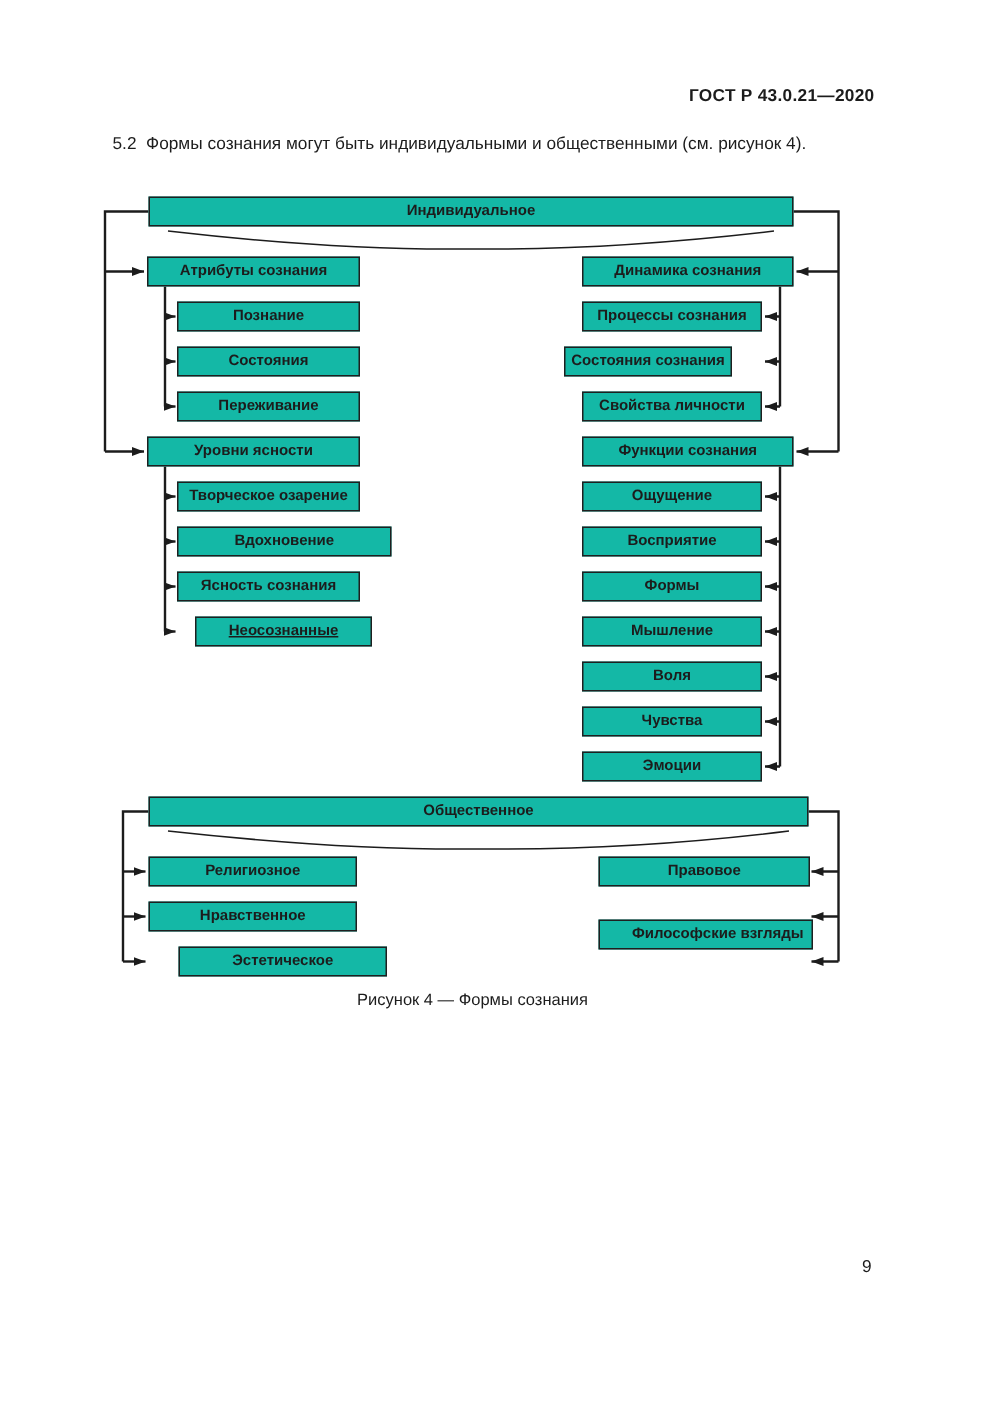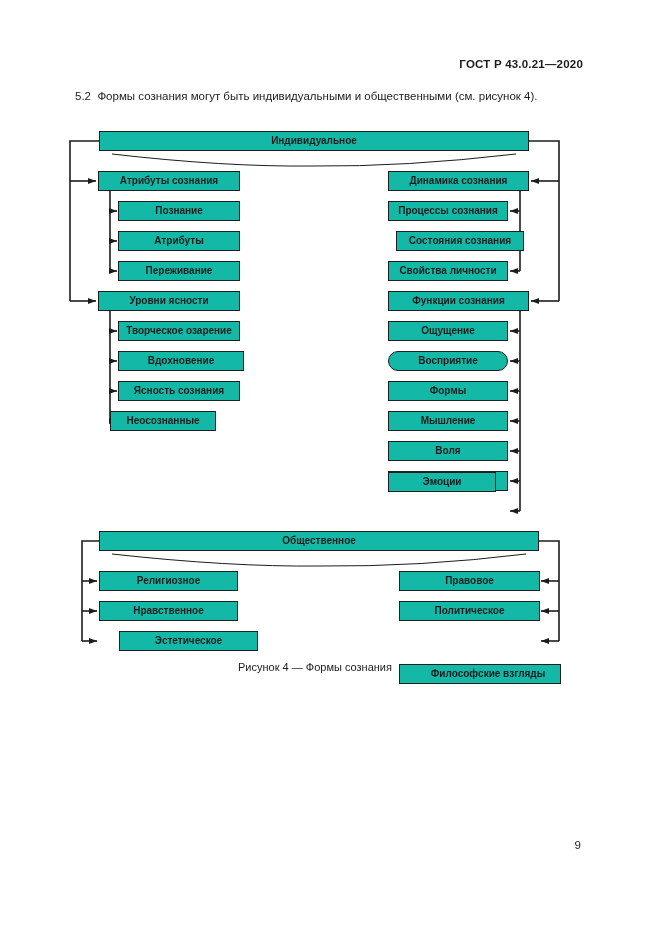--- a/index.html
+++ b/index.html
@@ -96,47 +96,46 @@
       <path d="M112,154 Q225,167 312,166 Q405,167 516,154"></path>
 
       <path d="M112,554 Q230,567 319,566 Q420,567 526,554"></path>
     </g>
   </svg>
 
   <div class="box" style="left:99px;top:131px;width:430px;">Индивидуальное</div>
 
   <div class="box" style="left:98px;top:171px;width:142px;">Атрибуты сознания</div>
   <div class="box" style="left:118px;top:201px;width:122px;">Познание</div>
-  <div class="box" style="left:118px;top:231px;width:122px;">Атрибуты</div>
+  <div class="box" style="left:118px;top:231px;width:122px;">Состояния</div>
   <div class="box" style="left:118px;top:261px;width:122px;">Переживание</div>
 
   <div class="box" style="left:98px;top:291px;width:142px;">Уровни ясности</div>
   <div class="box" style="left:118px;top:321px;width:122px;">Творческое озарение</div>
-  <div class="box" style="left:118px;top:351px;width:126px;">Вдохновение</div>
+  <div class="box" style="left:118px;top:351px;width:143px;">Вдохновение</div>
   <div class="box" style="left:118px;top:381px;width:122px;">Ясность сознания</div>
-  <div class="box" style="left:110px;top:411px;width:106px;">Неосознанные</div>
+  <div class="box" style="left:130px;top:411px;width:118px;text-decoration:underline;">Неосознанные</div>
 
   <div class="box" style="left:388px;top:171px;width:141px;">Динамика сознания</div>
   <div class="box" style="left:388px;top:201px;width:120px;">Процессы сознания</div>
-  <div class="box" style="left:396px;top:231px;width:128px;">Состояния сознания</div>
+  <div class="box" style="left:376px;top:231px;width:112px;">Состояния сознания</div>
   <div class="box" style="left:388px;top:261px;width:120px;">Свойства личности</div>
 
   <div class="box" style="left:388px;top:291px;width:141px;">Функции сознания</div>
   <div class="box" style="left:388px;top:321px;width:120px;">Ощущение</div>
-  <div class="box" style="left:388px;top:351px;width:120px;border-radius:10px;">Восприятие</div>
+  <div class="box" style="left:388px;top:351px;width:120px;">Восприятие</div>
   <div class="box" style="left:388px;top:381px;width:120px;">Формы</div>
   <div class="box" style="left:388px;top:411px;width:120px;">Мышление</div>
   <div class="box" style="left:388px;top:441px;width:120px;">Воля</div>
   <div class="box" style="left:388px;top:471px;width:120px;">Чувства</div>
-  <div class="box" style="left:388px;top:472px;width:108px;">Эмоции</div>
+  <div class="box" style="left:388px;top:501px;width:120px;">Эмоции</div>
 
   <div class="box" style="left:99px;top:531px;width:440px;">Общественное</div>
   <div class="box" style="left:99px;top:571px;width:139px;">Религиозное</div>
   <div class="box" style="left:99px;top:601px;width:139px;">Нравственное</div>
   <div class="box" style="left:99px;top:631px;width:139px;margin-left:20px;">Эстетическое</div>
   <div class="box" style="left:399px;top:571px;width:141px;">Правовое</div>
-  <div class="box" style="left:399px;top:601px;width:141px;">Политическое</div>
-  <div class="box" style="left:399px;top:664px;width:162px;padding-left:16px;">Философские взгляды</div>
+  <div class="box" style="left:399px;top:613px;width:143px;padding-left:16px;">Философские взгляды</div>
 
   <div class="caption">Рисунок 4 — Формы сознания</div>
   <div class="pageno">9</div>
 
 </div>
 
 </body></html>

